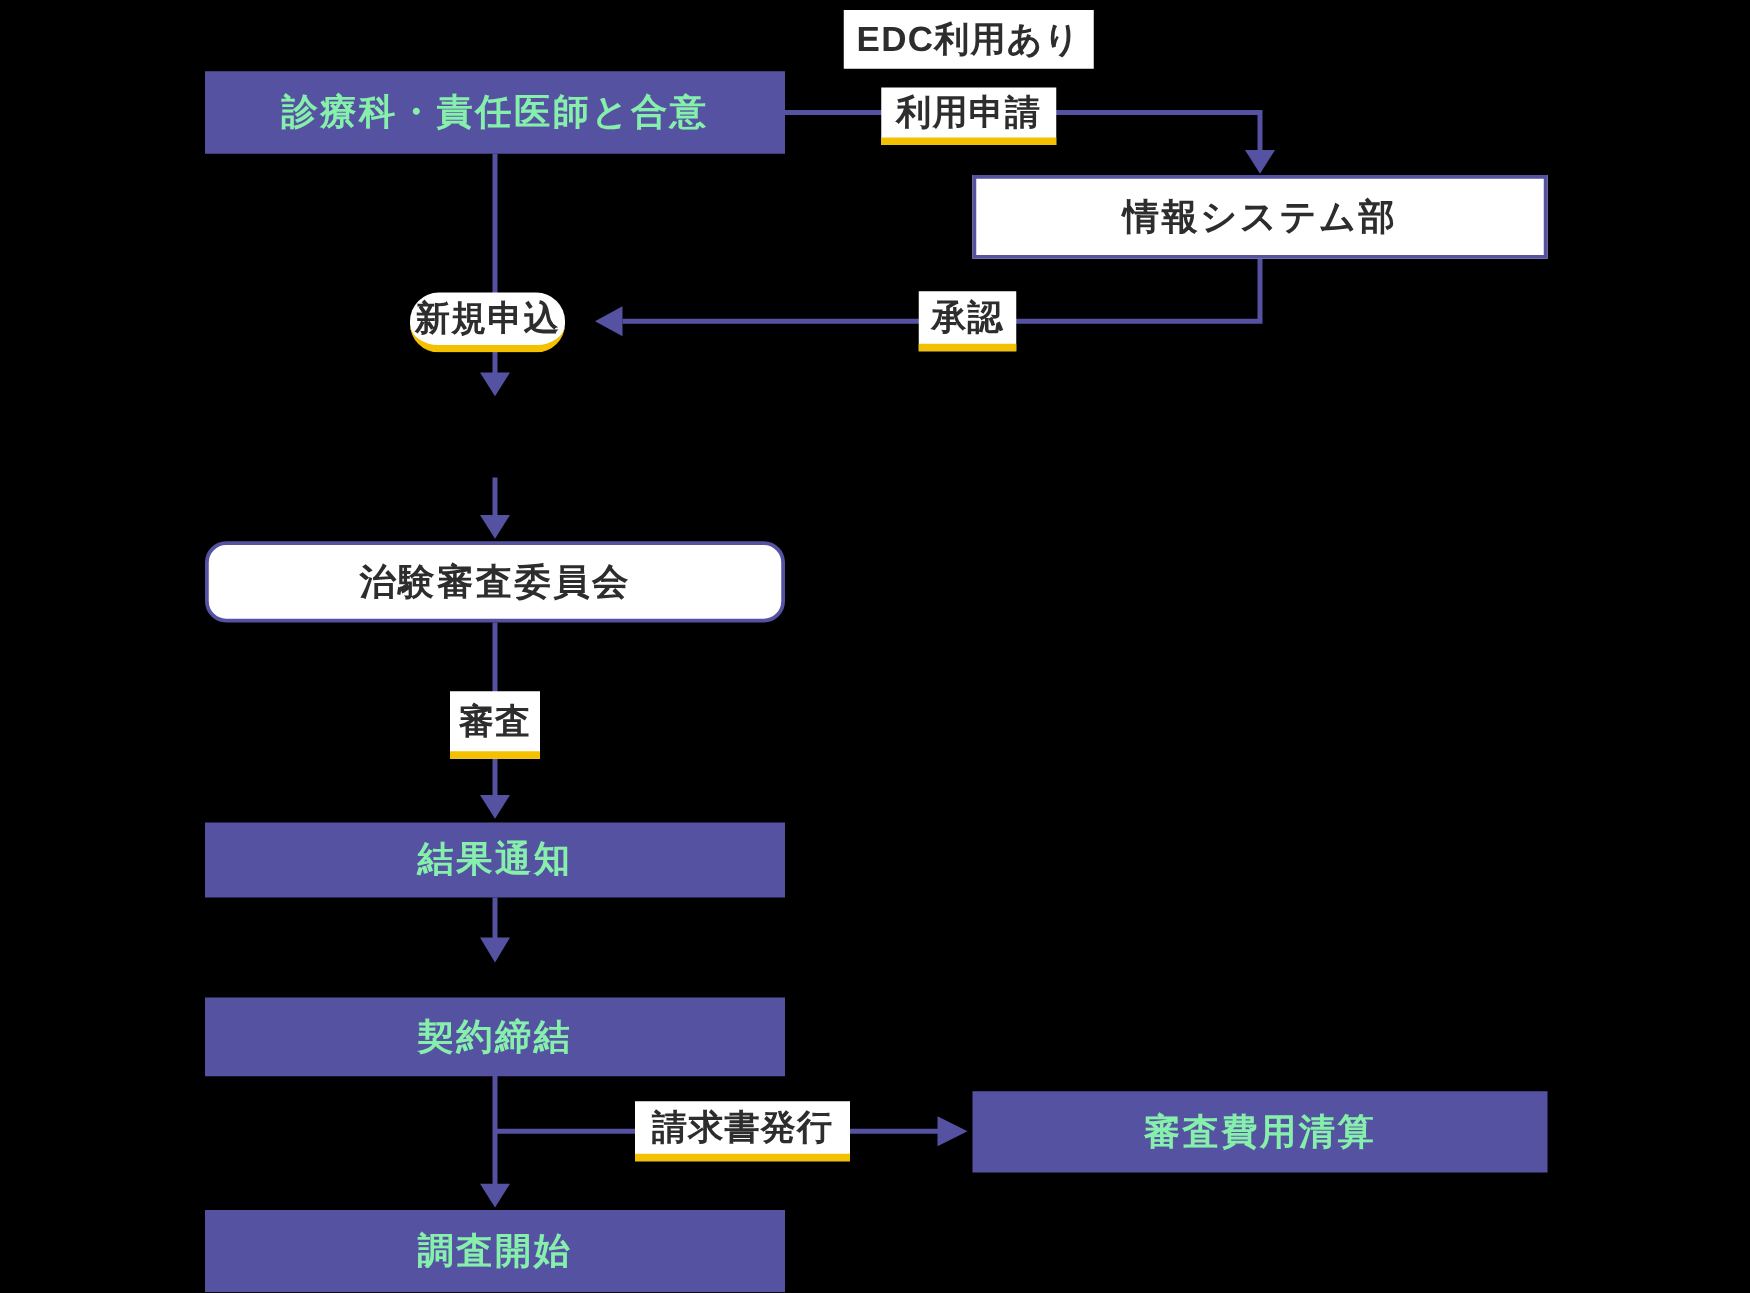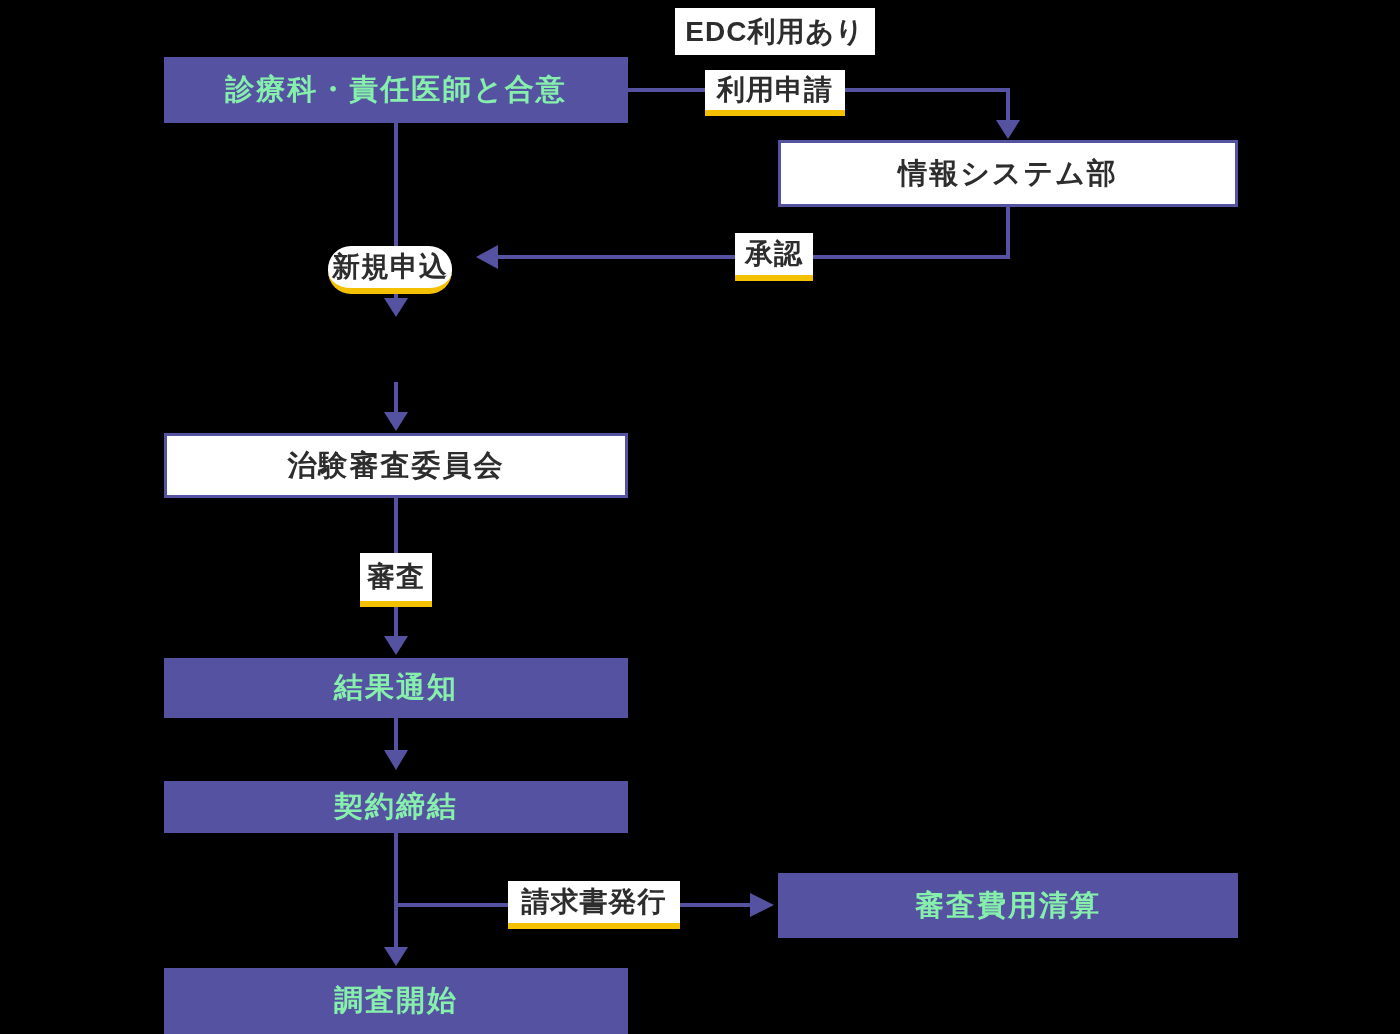--- a/index.html
+++ b/index.html
@@ -78,32 +78,32 @@
   </svg>
 
   <div class="node solid" style="left:164px;top:57px;width:464px;height:66px;">診療科・責任医師と合意</div>
 
   <div class="tag" style="left:675px;top:8px;width:200px;height:47px;">EDC利用あり</div>
 
   <div class="tag underline" style="left:705px;top:70px;width:140px;height:46px;">利用申請</div>
 
   <div class="node outline" style="left:778px;top:140px;width:460px;height:67px;">情報システム部</div>
 
-  <div class="tag underline" style="left:328px;top:246px;width:124px;height:48px;border-radius:23px;">新規申込</div>
+  <div class="tag underline" style="left:328px;top:234px;width:124px;height:48px;border-radius:23px;">新規申込</div>
 
   <div class="tag underline" style="left:735px;top:233px;width:78px;height:48px;">承認</div>
 
 
-  <div class="node outline" style="left:164px;top:433px;width:464px;height:65px;">治験審査委員会</div>
+  <div class="node outline" style="left:164px;top:433px;width:464px;height:65px;border-radius:17px;">治験審査委員会</div>
 
   <div class="tag underline" style="left:360px;top:553px;width:72px;height:54px;">審査</div>
 
   <div class="node solid" style="left:164px;top:658px;width:464px;height:60px;">結果通知</div>
 
-  <div class="node solid" style="left:164px;top:781px;width:464px;height:52px;">契約締結</div>
+  <div class="node solid" style="left:164px;top:798px;width:464px;height:63px;">契約締結</div>
 
   <div class="tag underline" style="left:508px;top:881px;width:172px;height:48px;">請求書発行</div>
 
   <div class="node solid" style="left:164px;top:968px;width:464px;height:66px;">調査開始</div>
 
   <div class="node solid" style="left:778px;top:873px;width:460px;height:65px;">審査費用清算</div>
 
 </div>
 
 </body></html>

